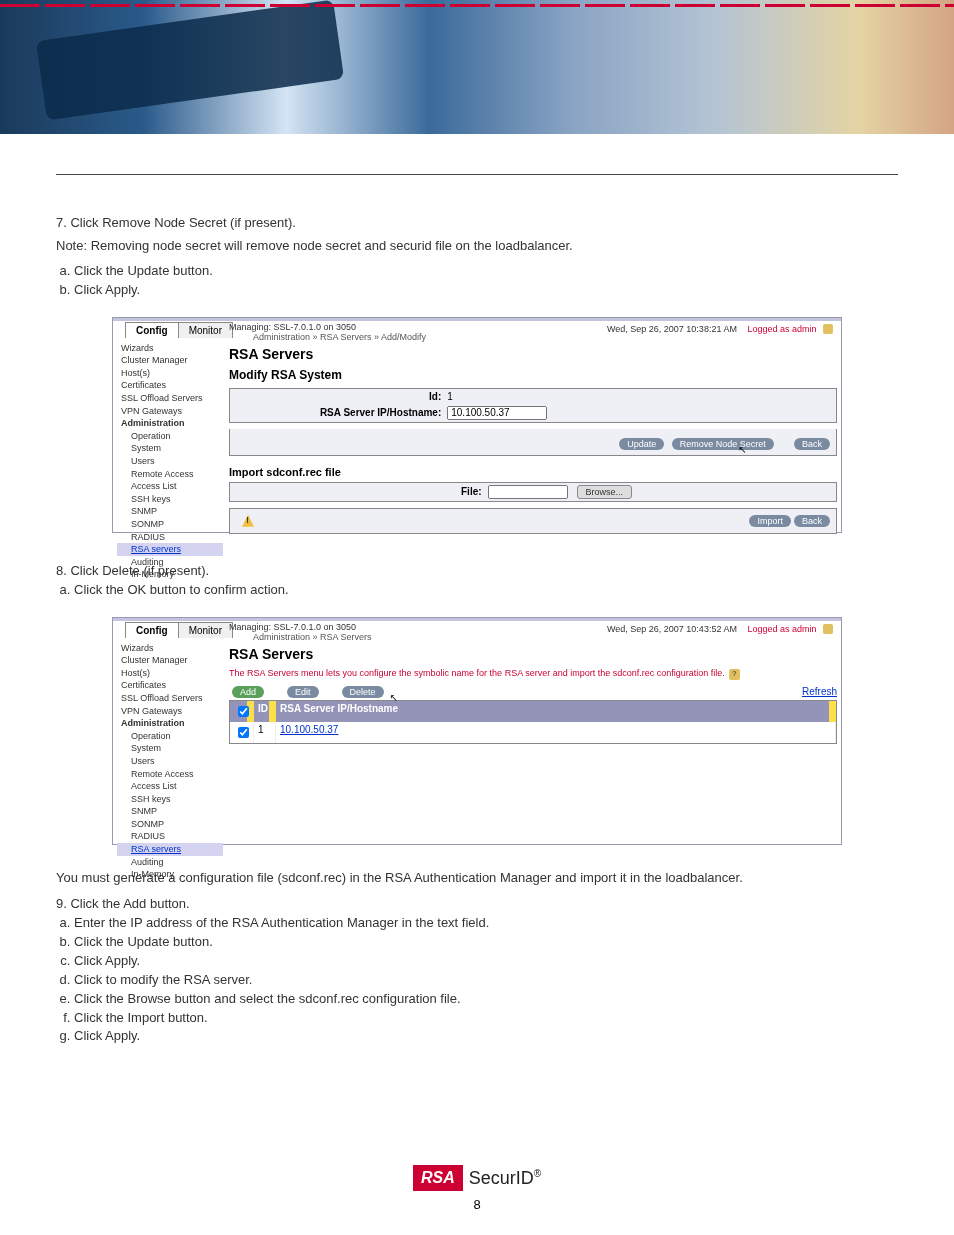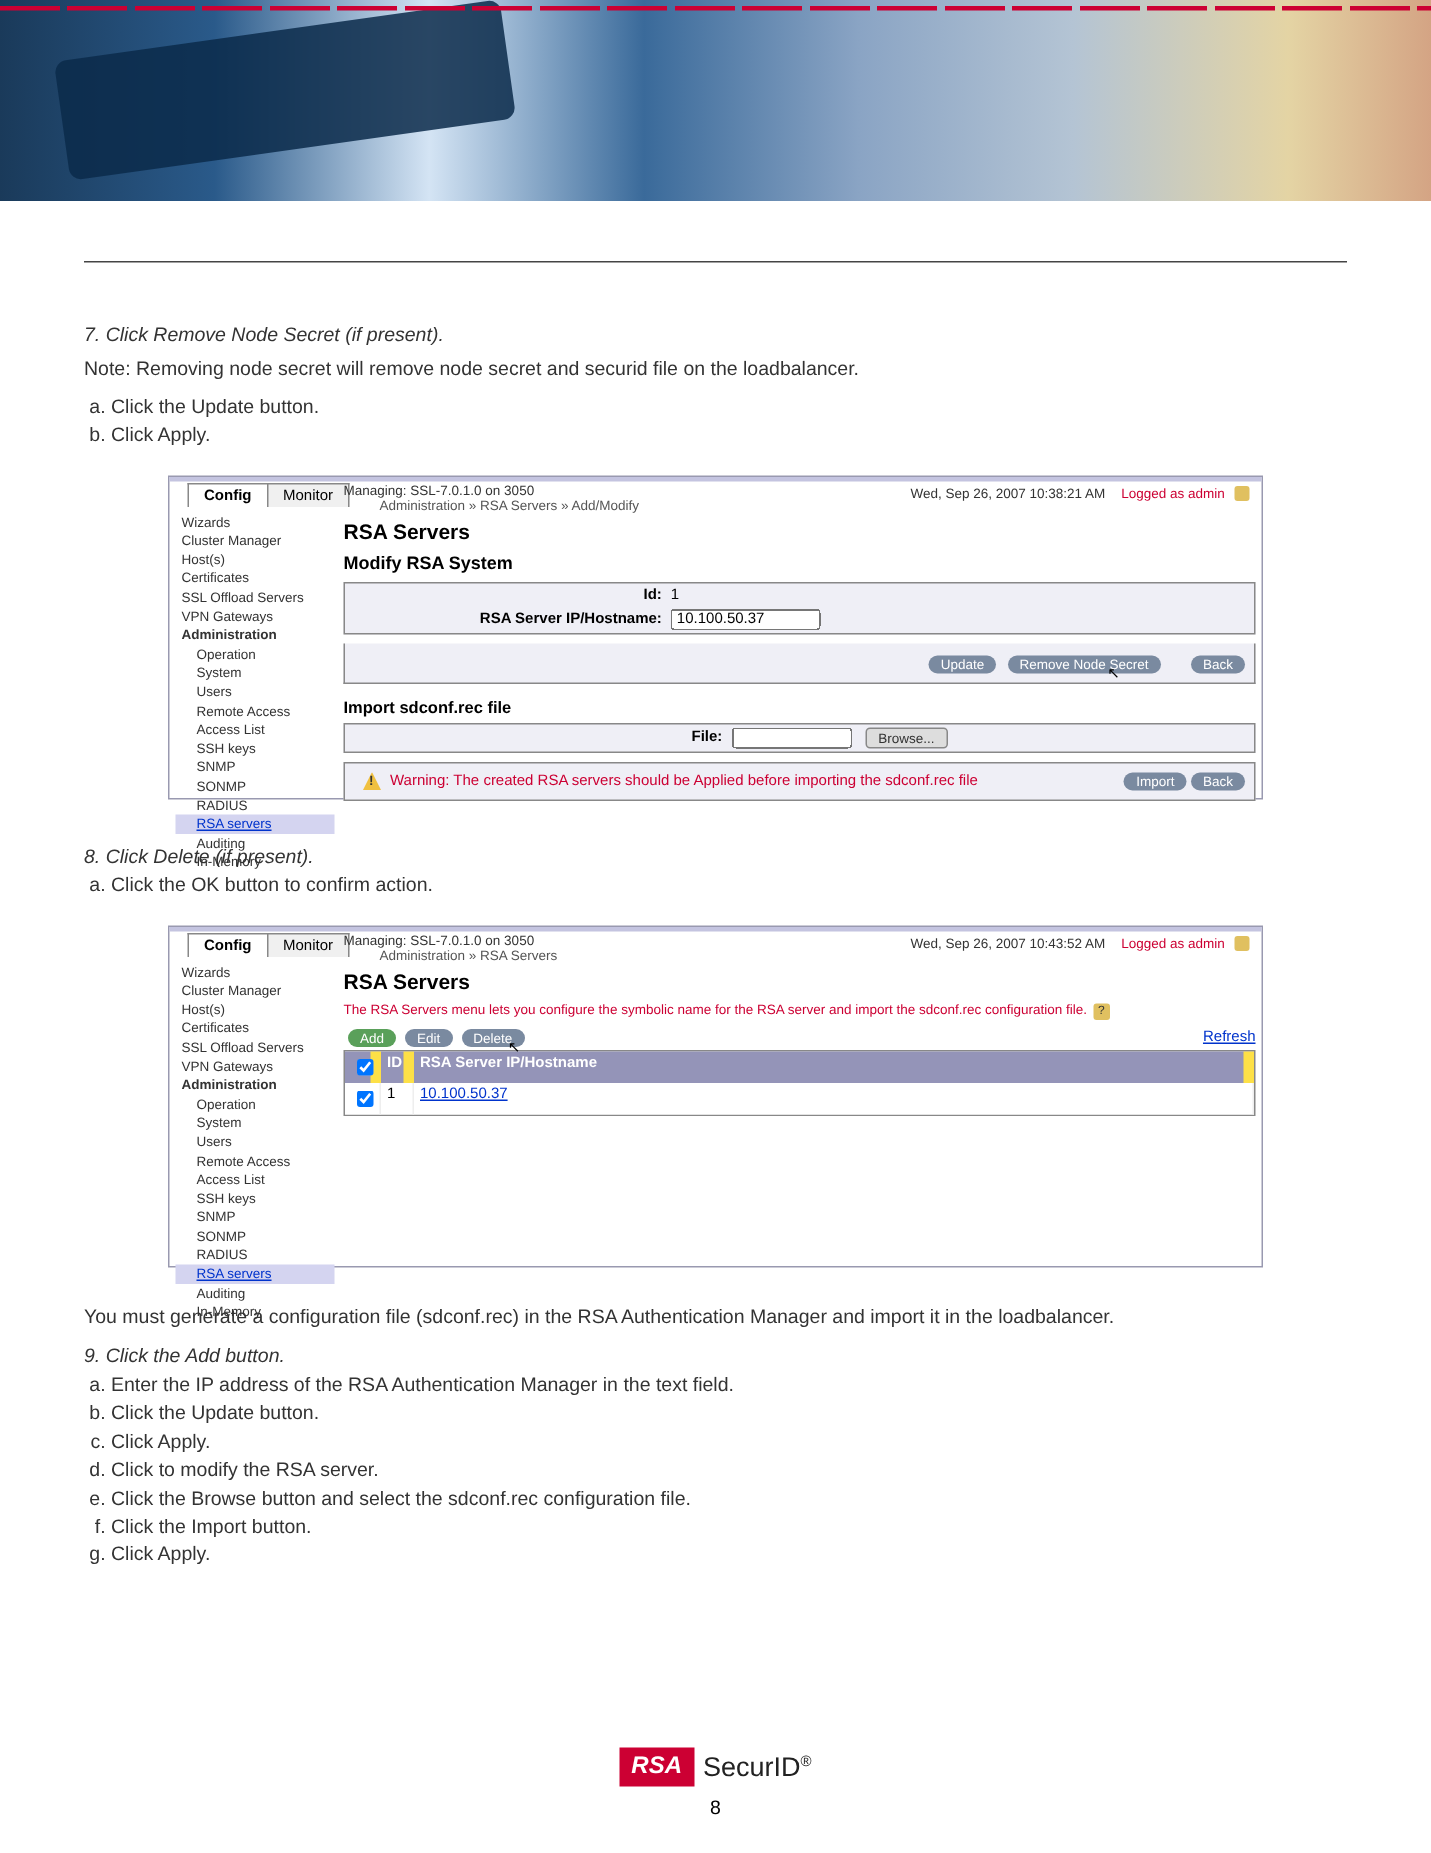--- a/index.html
+++ b/index.html
@@ -3,21 +3,21 @@
 <meta charset="utf-8">
 <style>
   * { box-sizing: border-box; }
   body { margin: 0; font-family: Arial, sans-serif; background: #fff; width: 954px; }
   .banner { height: 134px; background: linear-gradient(90deg, #1a3a5a, #2a5a8a 15%, #d4e4f4 30%, #3a6a9a 45%, #8aa4c4 60%, #b4c4d4 75%, #e4d4a4 90%, #d4a484); position: relative; overflow: hidden; }
   .banner::before { content: ""; position: absolute; top: 20px; left: 40px; width: 300px; height: 80px; background: #0a2a4a; border-radius: 8px; transform: rotate(-8deg); opacity: 0.85; }
   .banner::after { content: ""; position: absolute; top: 4px; left: 0; right: 0; height: 3px; background: repeating-linear-gradient(90deg, #cc0033 0 40px, transparent 40px 45px); }
   .page { padding: 40px 56px; }
   .hr { border: none; border-top: 1px solid #444; margin: 0 0 40px 0; }
   .doc-text { font-size: 13px; color: #333; margin: 8px 0; line-height: 1.3; }
-  .step { font-size: 13px; color: #333; margin: 6px 0 2px 0; font-style: italic; }
+  .step { font-size: 13px; color: #333; margin: 6px 0 2px 0; }
   ol { padding-left: 18px; margin: 4px 0 12px 0; }
   ol li { font-size: 13px; color: #333; margin: 2px 0; line-height: 1.3; }
 
   .admin-shot { width: 730px; height: 216px; margin: 18px auto; border: 1px solid #9999b0; background: #fff; position: relative; }
   .admin-shot.short { height: 228px; }
   .admin-top { height: 3px; background: #c4c4e0; }
   .tabs { position: absolute; top: 4px; left: 12px; display: flex; }
   .tab { font-size: 10px; padding: 2px 10px; border: 1px solid #888; border-bottom: none; background: #f0f0f0; margin-right: -1px; }
   .tab.active { background: #fff; font-weight: bold; }
   .sidebar { position: absolute; top: 24px; left: 4px; width: 106px; font-size: 9px; color: #333; line-height: 1.4; }
@@ -44,21 +44,21 @@
   .pill { display: inline-block; font-size: 9px; color: #fff; background: #7a8aa0; border-radius: 8px; padding: 1px 8px; margin-left: 3px; border: none; }
   .pill.green { background: #5aa05a; }
   .cursor { display: inline-block; font-size: 10px; color: #000; position: relative; top: 6px; left: -40px; }
   .warnrow { display: flex; align-items: center; padding: 2px 6px; font-size: 10px; }
   .warn-ico { width: 12px; height: 12px; background: #f0c040; display: inline-block; margin-right: 6px; clip-path: polygon(50% 0, 100% 100%, 0 100%); position: relative; }
   .warn-ico::after { content: "!"; position: absolute; left: 4px; top: 0; font-size: 9px; color: #333; font-weight: bold; }
   .warn-txt { color: #cc0033; flex: 1; }
   .intro { font-size: 9px; color: #cc0033; margin: 6px 0; }
   .q { display: inline-block; width: 11px; height: 11px; background: #e0c060; border-radius: 2px; text-align: center; font-size: 8px; color: #333; margin-left: 4px; }
   .tbbar { display: flex; align-items: center; justify-content: space-between; margin: 4px 0 2px 0; }
-  .tbbar .pills { display: flex; gap: 3px; }
+  .tbbar .pills { display: flex; gap: 20px; }
   .refresh { font-size: 10px; color: #0033cc; text-decoration: underline; }
   .grid { border: 1px solid #888; }
   .ghead { display: grid; grid-template-columns: 24px 22px 1fr; background: #9494b8; color: #fff; font-size: 10px; font-weight: bold; }
   .ghead > div { padding: 2px 4px; border-right: 7px solid #fde047; }
   .grow { display: grid; grid-template-columns: 24px 22px 1fr; background: #fff; font-size: 10px; }
   .grow > div { padding: 2px 4px; border-right: 1px solid #eee; }
   .grow .lnk { color: #0033cc; text-decoration: underline; }
   .chk { width: 11px; height: 11px; }
   .para { font-size: 13px; color: #333; margin: 24px 0 10px 0; line-height: 1.35; }
   .footer { text-align: center; margin-top: 120px; padding-bottom: 30px; }
@@ -140,21 +140,20 @@
       <div class="panel">
         <div class="frow" style="width:68%">
           <label>File:</label>
           <input type="text" style="width: 80px;">
           <button class="pill" style="background:#ddd;color:#333;border:1px solid #888;border-radius:3px">Browse...</button>
         </div>
       </div>
       <div class="btnrow standalone" style="display:flex;align-items:center">
         <div class="warnrow" style="flex:1;text-align:left">
           <span class="warn-ico"></span>
-          <span class="warn-txt">Warning: The created RSA servers should be Applied before importing the sdconf.rec file</span>
         </div>
         <button class="pill">Import</button>
         <button class="pill">Back</button>
       </div>
     </div>
   </div>
 
   <div class="step" style="margin-top:30px">8. Click Delete (if present).</div>
   <ol type="a">
     <li>Click the OK button to confirm action.</li>

